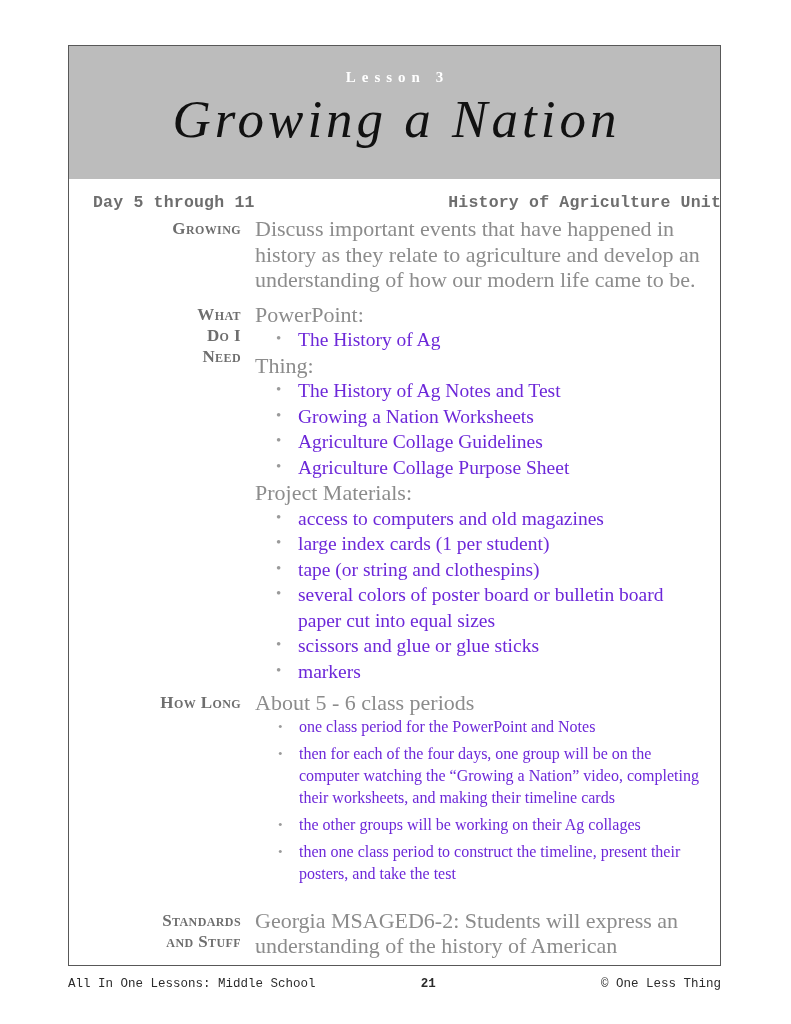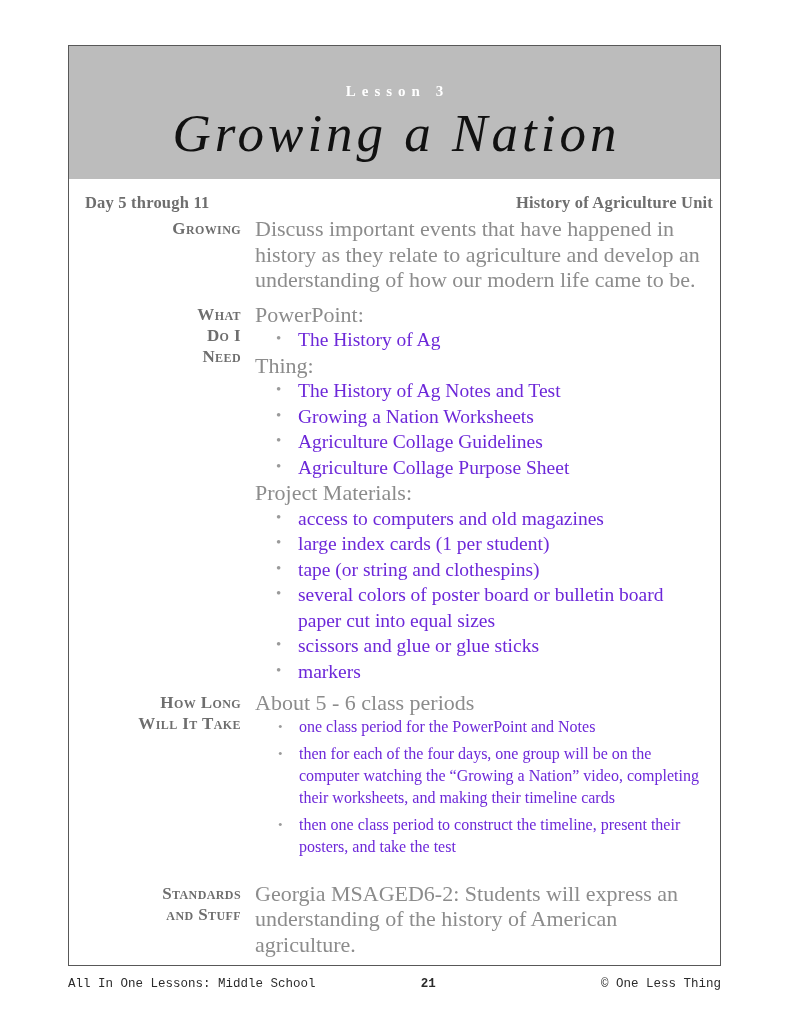--- a/index.html
+++ b/index.html
@@ -40,21 +40,21 @@
   #title-band {
     position: absolute;
     left: 0; top: 0;
     width: 100%;
     height: 133px;
     background: #bcbcbc;
     text-align: center;
     box-sizing: border-box;
   }
   #lesson-number {
-    margin-top: 37px;
+    margin-top: 23px;
     font-family: "Liberation Serif", "DejaVu Serif", serif;
     font-weight: bold;
     font-size: 15px;
     letter-spacing: 6px;
     color: #ffffff;
     text-indent: 6px;
   }
   #lesson-title {
     margin-top: 6px;
     font-family: "Liberation Serif", "DejaVu Serif", serif;
@@ -62,31 +62,32 @@
     font-size: 53px;
     letter-spacing: 4px;
     color: #111111;
     line-height: 1.05;
     text-indent: 4px;
   }
 
   
   #running-head {
     position: absolute;
-    left: 4px;
+    left: 12px;
     top: 147px;
     width: 100%;
     box-sizing: border-box;
     padding: 0 11px 0 12px;
     display: flex;
     justify-content: space-between;
     align-items: flex-start;
     font-weight: bold;
     font-size: 16.5px;
     color: #6e6e6e;
+    font-family: Liberation Mono, monospace;
   }
   #running-head .left  { letter-spacing: 0.2px; }
   #running-head .right { letter-spacing: 0.2px; }
 
   
   #body {
     position: absolute;
     left: 0;
     top: 170px;
     width: 100%;
@@ -249,27 +250,27 @@
           </ul>
 
         </div>
       </div>
 
       <div class="gap-6"></div>
 
       <div class="row">
         <div class="label-col">
           <span class="lbl-line">How Long</span>
-          <span class="lbl-line">Will It Take</span>
         </div>
         <div class="content-col">
           <p class="para">About 5 - 6 class periods</p>
           <ul class="bullets small">
             <li>one class period for the PowerPoint and Notes</li>
             <li>then for each of the four days, one group will be on the computer watching the “Growing a Nation” video, completing their worksheets, and making their timeline cards</li>
+            <li>the other groups will be working on their Ag collages</li>
             <li>then one class period to construct the timeline, present their posters, and take the test</li>
           </ul>
         </div>
       </div>
 
       <div class="gap-18"></div>
 
       <div class="row">
         <div class="label-col">
           <span class="lbl-line">Standards</span>

